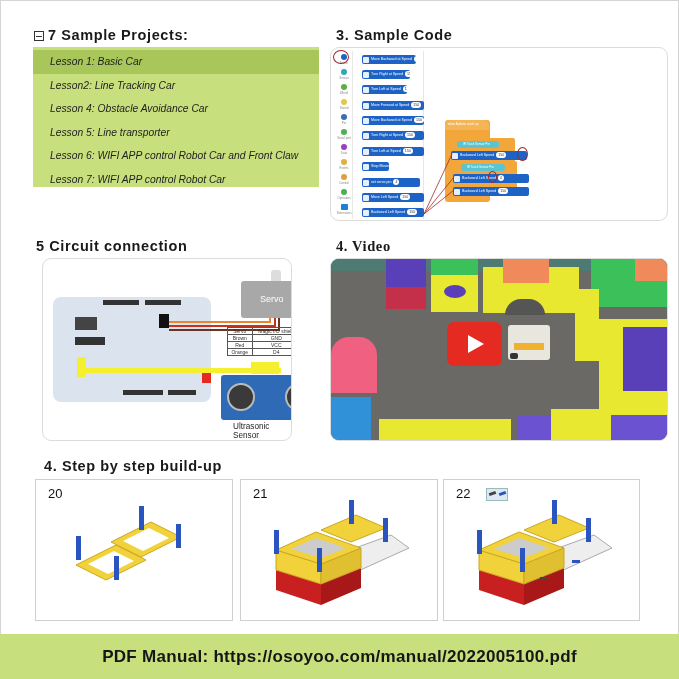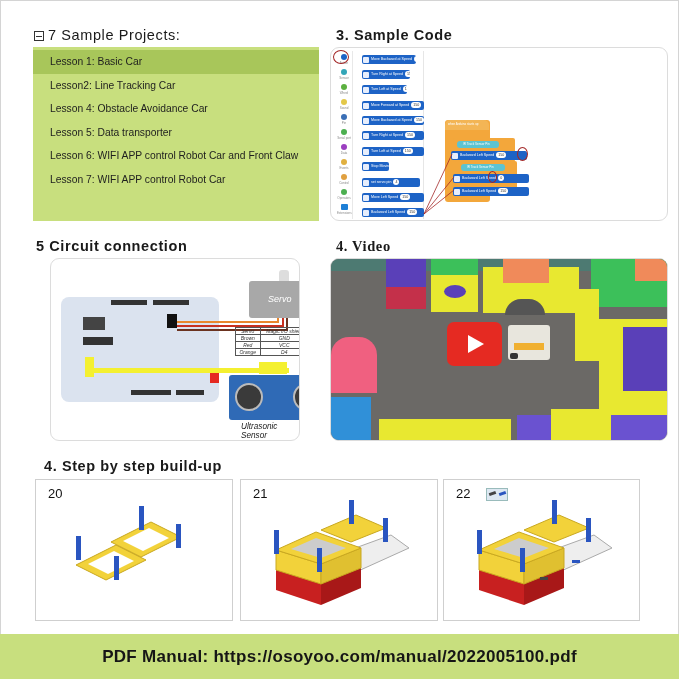--- a/index.html
+++ b/index.html
@@ -6,21 +6,21 @@
   html, body { width: 679px; height: 679px; background: #ffffff; overflow: hidden; }
   body { font-family: "Liberation Sans", sans-serif; color: #111; position: relative; }
   .frame { position: absolute; left: 0; top: 0; width: 679px; height: 679px; border: 1px solid #d4d4d4; }
 
   .section-title { position: absolute; font-size: 14.5px; letter-spacing: 0.6px; color: #1a1a1a; font-weight: normal; }
   .section-title.bold { font-weight: bold; }
 
   
   .collapse-icon { display: inline-block; width: 10px; height: 10px; border: 1px solid #333; position: relative; margin-right: 4px; vertical-align: -1px; }
   .collapse-icon::after { content: ""; position: absolute; left: 1px; right: 1px; top: 3.5px; height: 1px; background: #333; }
-  .projects { position: absolute; left: 33px; top: 47px; width: 286px; height: 174px; background: #c8df7e; padding-top: 3px; }
+  .projects { position: absolute; left: 33px; top: 47px; width: 286px; height: 140px; background: #c8df7e; padding-top: 3px; font-style: italic; }
   .lesson { height: 23.5px; line-height: 23.5px; padding-left: 17px; font-size: 10.3px; color: #1e1e1e; cursor: pointer; }
   .lesson.active { background: #a8c65a; }
 
   
   .card { position: absolute; background: #fff; border: 1px solid #dcdcdc; border-radius: 9px; overflow: hidden; }
   .code-card { left: 330px; top: 47px; width: 338px; height: 174px; }
   .palette { position: absolute; left: 4px; top: 3px; width: 18px; height: 168px; border-right: 1px solid #e8e8e8; }
   .cat { position: absolute; left: 2px; width: 14px; }
   .cat .dot { width: 6px; height: 6px; border-radius: 50%; margin: 0 auto; }
   .cat .lbl { font-size: 3px; color: #888; text-align: center; margin-top: 1px; }
@@ -29,21 +29,21 @@
   .blk::before { content: ""; position: absolute; left: 1px; top: 1.5px; width: 6px; height: 6px; background: #e7eefc; border-radius: 1px; }
   .blk .pill { display: inline-block; background: #fff; color: #333; border-radius: 3px; padding: 0 2px; height: 6px; line-height: 6px; margin-left: 2px; }
   .orange-wrap { position: absolute; left: 114px; top: 81px; width: 60px; height: 88px; background: #f3a73b; border-radius: 3px; }
   .orange-inner { position: absolute; background: #f3a73b; }
   .hat { position: absolute; left: 0; top: -6px; width: 44px; height: 10px; background: #f3b555; border-radius: 5px 5px 0 0; font-size: 3px; color: #fff; padding: 2px 3px; }
   .cyan { position: absolute; height: 7px; background: #5cc3d1; border-radius: 3px; font-size: 3px; color: #fff; line-height: 7px; padding-left: 6px; }
   .redcircle { position: absolute; border: 1px solid #a32727; border-radius: 50%; }
   svg.arrows { position: absolute; left: 0; top: 0; }
 
   
-  .circuit-card { left: 50px; top: 258px; width: 250px; height: 183px; font-style: italic; }
+  .circuit-card { left: 42px; top: 258px; width: 250px; height: 183px; }
   .board { position: absolute; left: 10px; top: 38px; width: 158px; height: 105px; background: #dbe3ef; border-radius: 8px; }
   .servo { position: absolute; left: 198px; top: 22px; width: 58px; height: 37px; background: #a8a8a8; border-radius: 3px; }
   .servo-top { position: absolute; left: 228px; top: 11px; width: 10px; height: 14px; background: #ddd; border-radius: 3px 3px 0 0; }
   .servo-label { position: absolute; left: 217px; top: 35px; font-size: 9px; color: #fff; }
   .wire { position: absolute; height: 2px; }
   .servo-table { position: absolute; left: 184px; top: 68px; width: 74px; border-collapse: collapse; font-size: 5px; color: #333; }
   .servo-table td { border: 1px solid #555; text-align: center; height: 6.5px; line-height: 6px; padding: 0 1px; }
   .yellow-line { position: absolute; left: 43px; top: 128px; width: 194px; height: 5px; background: #f4f030; }
   .sensor { position: absolute; left: 178px; top: 113px; width: 98px; height: 45px; background: #2f6ab6; border-radius: 3px; }
   .sensor .eye { position: absolute; top: 8px; width: 28px; height: 28px; border-radius: 50%; background: #3a3a3a; border: 2px solid #bbb; }
@@ -62,28 +62,28 @@
   .parts-box { position: absolute; left: 42px; top: 8px; width: 22px; height: 13px; background: #dde8f2; border: 1px solid #9bb; }
 
   
   .footer { position: absolute; left: 0; top: 634px; width: 679px; height: 45px; background: #c8df7e; text-align: center; line-height: 45px; font-size: 17px; font-weight: bold; color: #161616; letter-spacing: 0.3px; }
 </style>
 </head>
 <body>
 
 <div class="frame"></div>
 
-<div class="section-title bold" style="left:34px; top:27px; font-weight:normal;">
+<div class="section-title bold" style="left:34px; top:27px; font-weight:bold;">
   <span class="collapse-icon"></span><span>7 Sample Projects:</span>
 </div>
 <div class="projects">
   <div class="lesson active">Lesson 1: Basic Car</div>
   <div class="lesson">Lesson2: Line Tracking Car</div>
   <div class="lesson">Lesson 4: Obstacle Avoidance Car</div>
-  <div class="lesson">Lesson 5: Data transporter</div>
+  <div class="lesson">Lesson 5: Line transporter</div>
   <div class="lesson">Lesson 6: WIFI APP control Robot Car and Front Claw</div>
   <div class="lesson">Lesson 7: WIFI APP control Robot Car</div>
 </div>
 
 <div class="section-title bold" style="left:336px; top:27px;">3. Sample Code</div>
 <div class="card code-card">
   <div class="palette">
     <div class="cat" style="top:3px">
         <div class="dot" style="background:#1d63c6"></div>
         <div class="lbl">Action</div>

